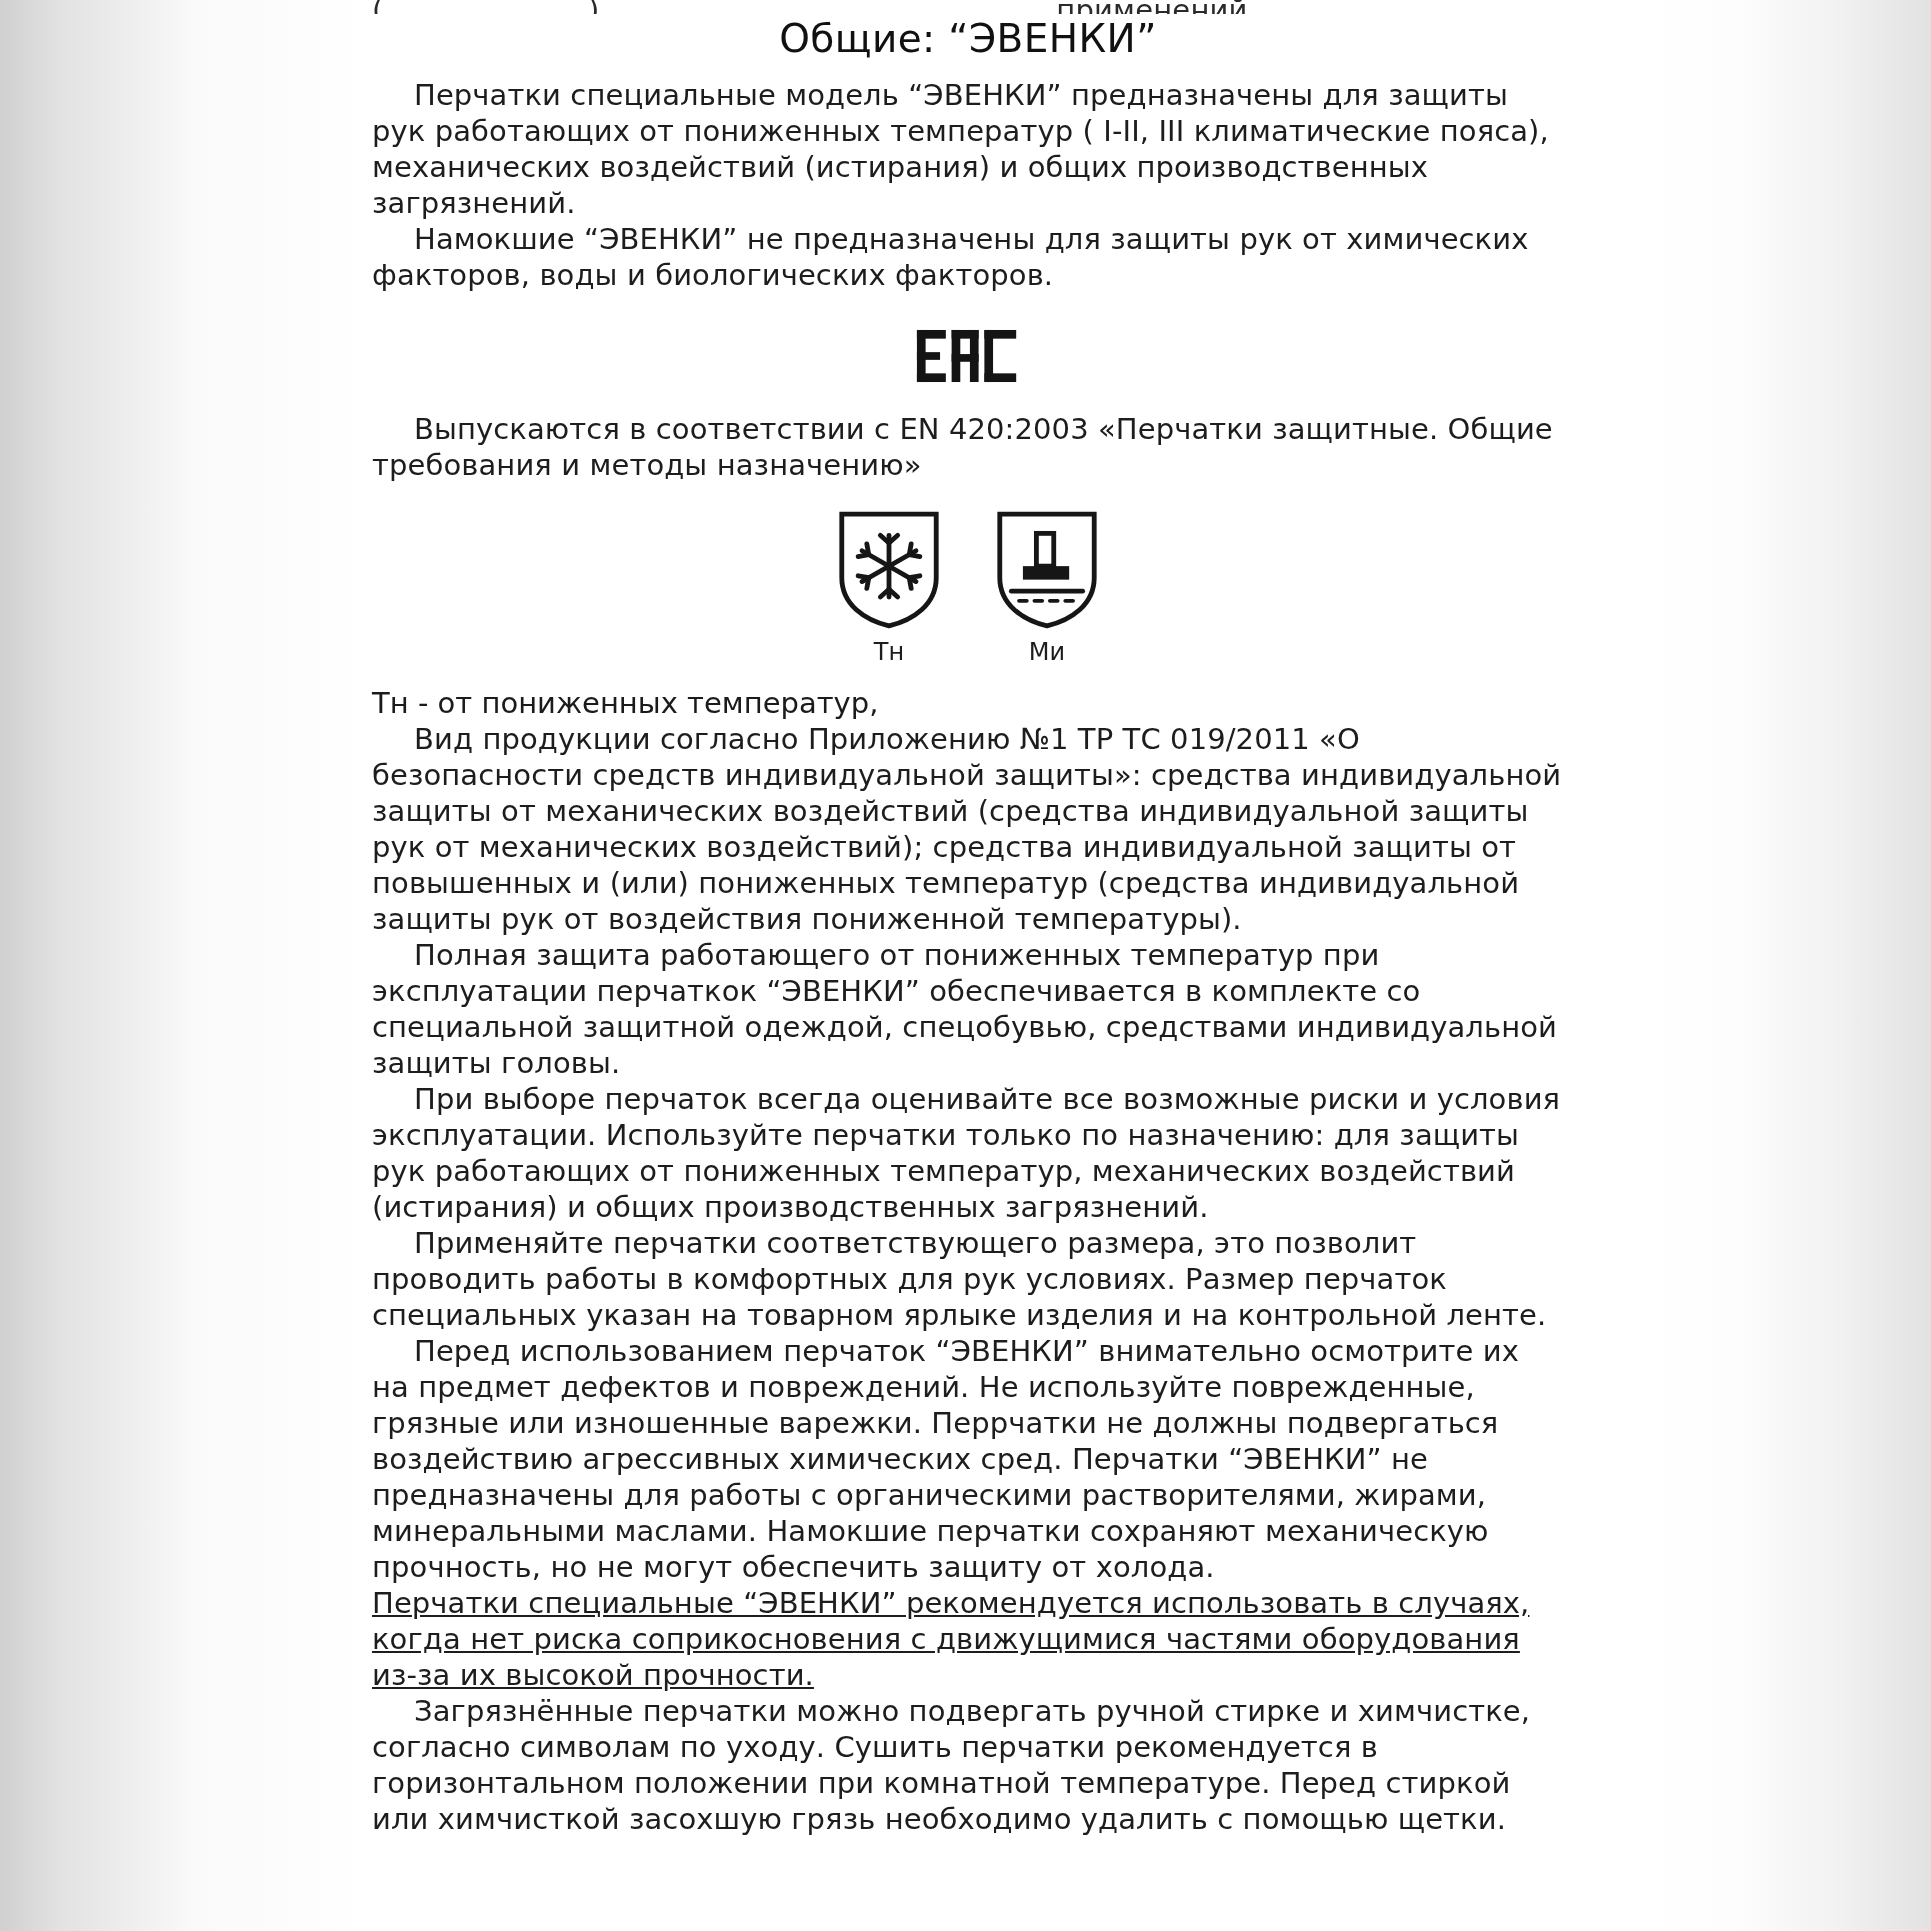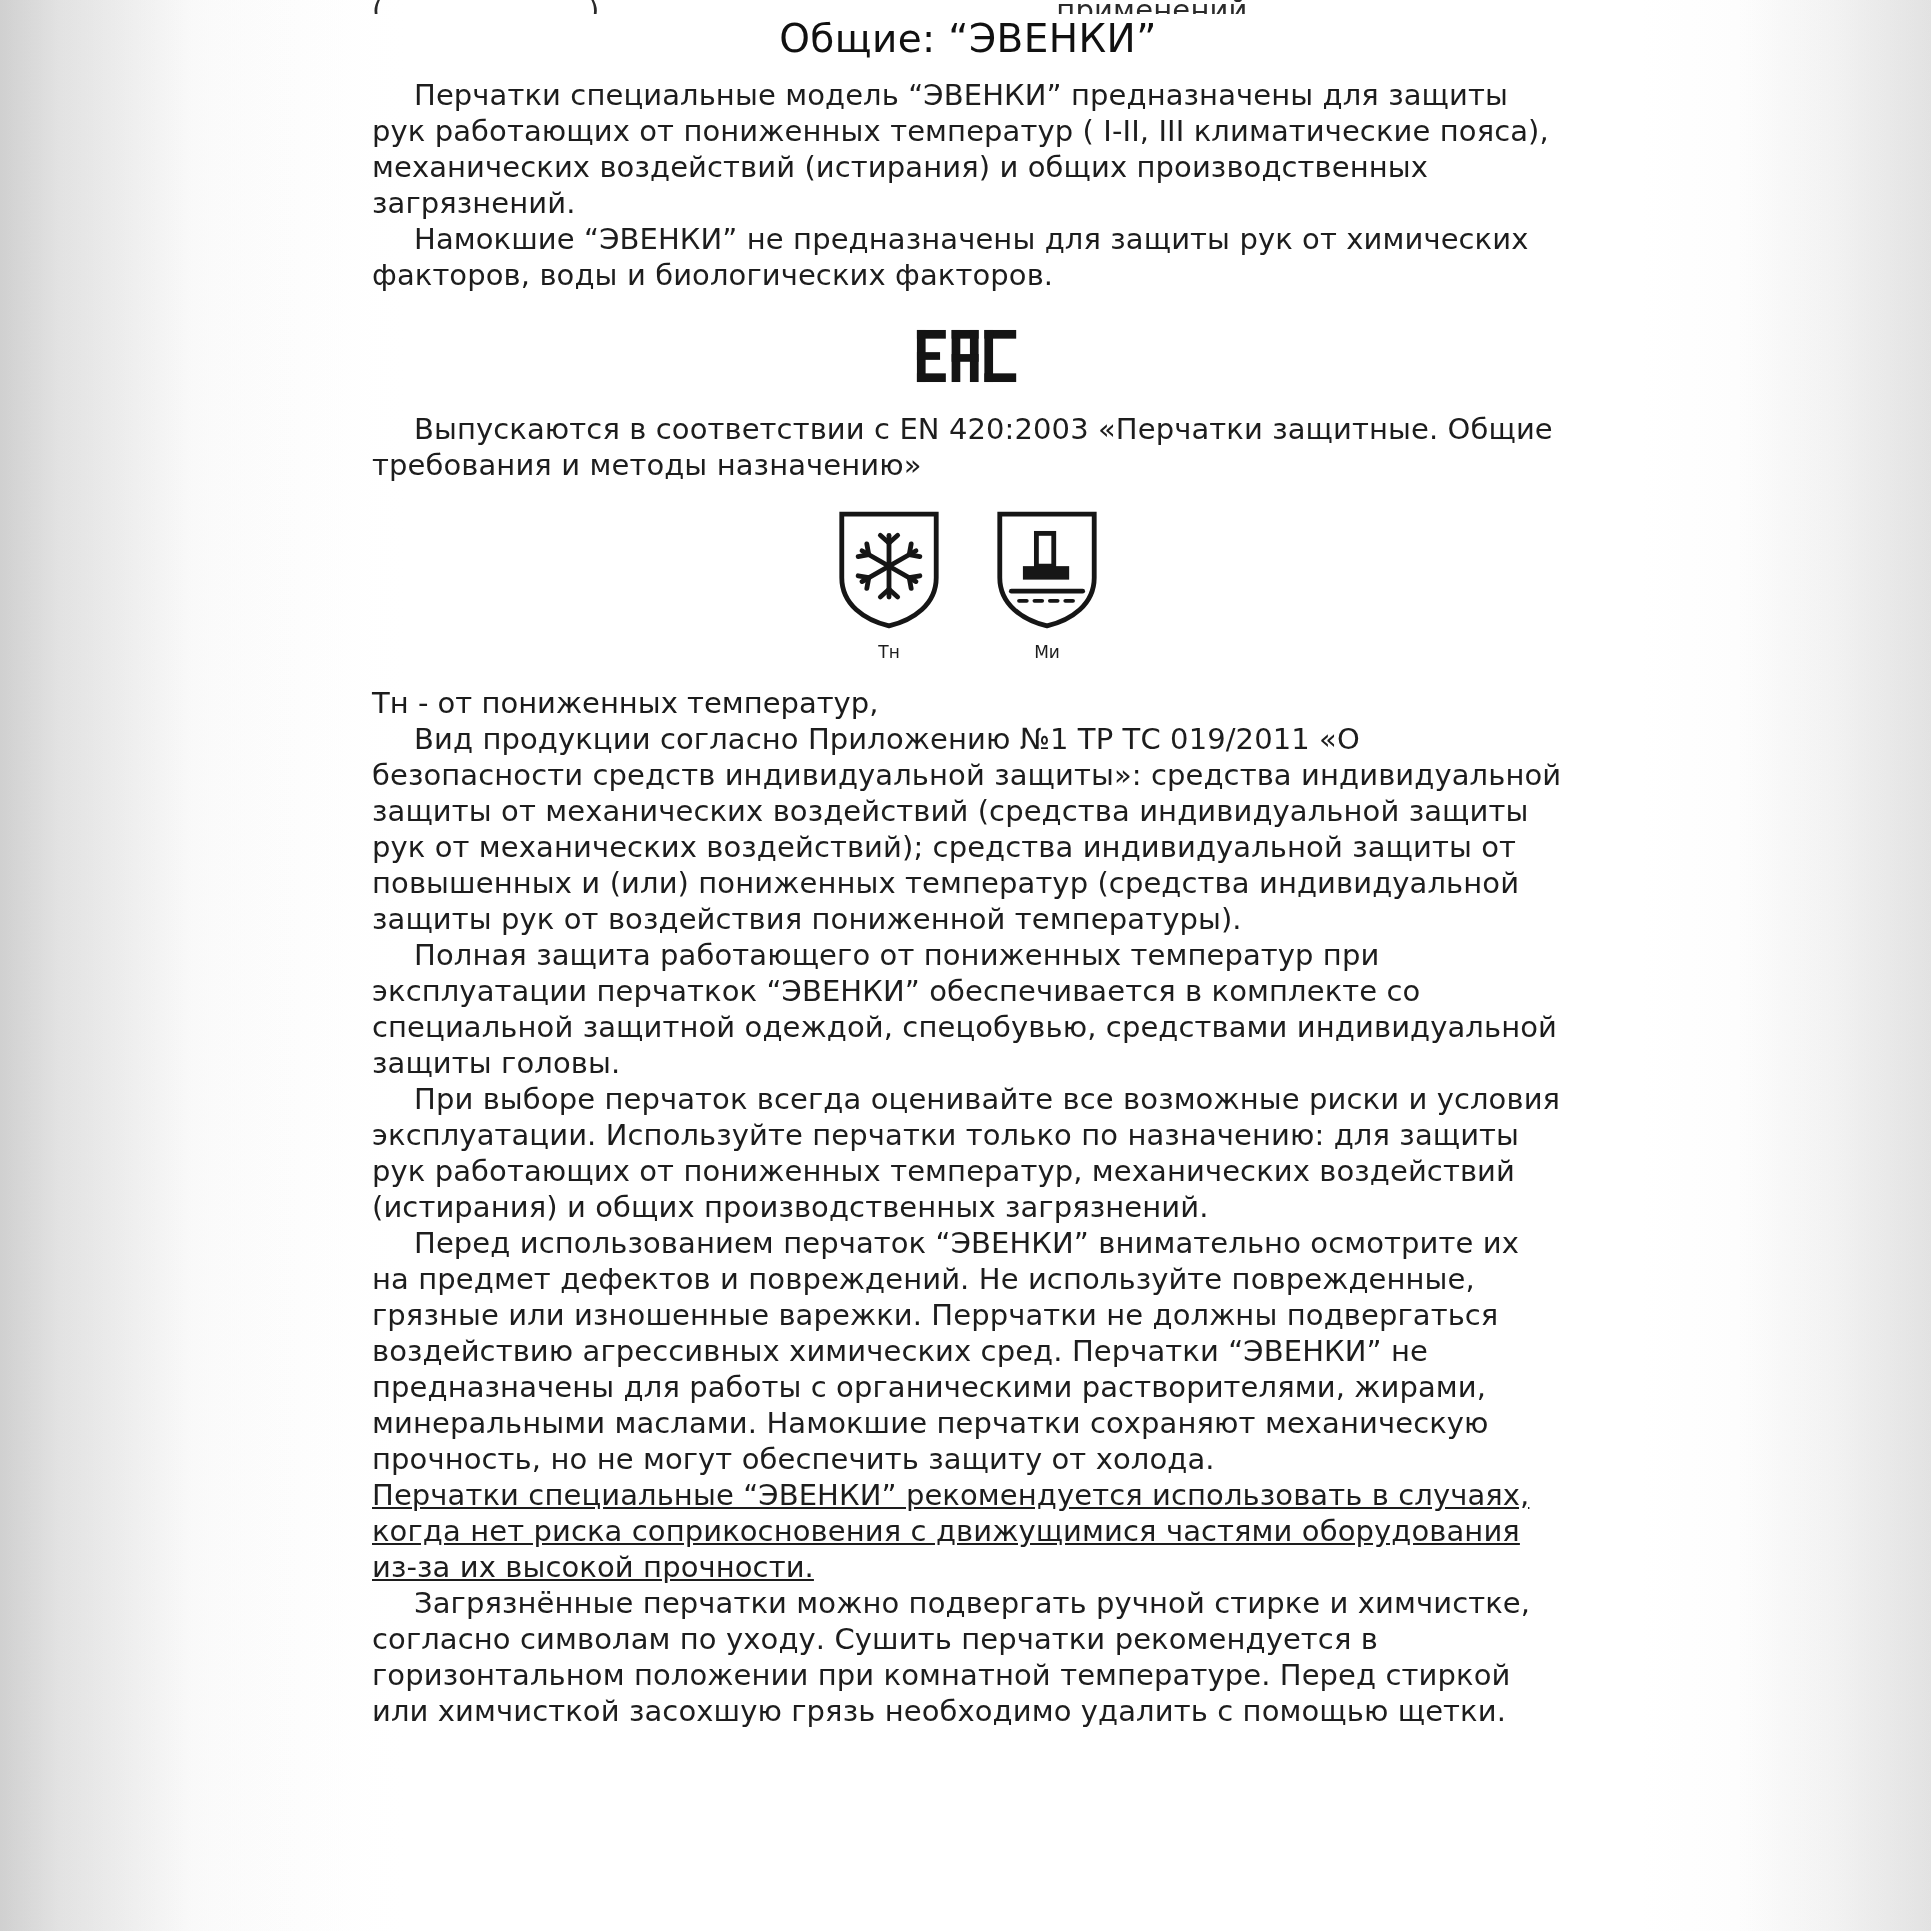--- a/index.html
+++ b/index.html
@@ -108,21 +108,21 @@
   .picto {
     width: 114px;
     text-align: center;
   }
   .picto .shield {
     width: 106px;
     height: 124px;
     margin: 0 auto;
   }
   .picto .caption {
-    font-size: 17px;
+    font-size: 24px;
     line-height: 29px;
     margin-top: 5.8px;
     color: #1d1d1d;
   }
 
   .legend {
     margin-top: 18px;
   }
   .legend p {
     font-size: 29px;
@@ -227,20 +227,21 @@
     </div>
 
     <div class="legend">
       <p>Тн - от пониженных температур,</p>
     </div>
 
     <div class="body-block">
       <p class="para">Вид продукции согласно Приложению №1 ТР ТС 019/2011 «О безопасности средств индивидуальной защиты»: средства индивидуальной защиты от механических воздействий (средства индивидуальной защиты рук от механических воздействий); средства индивидуальной защиты от повышенных и (или) пониженных температур (средства индивидуальной защиты рук от воздействия пониженной температуры).</p>
       <p class="para">Полная защита работающего от пониженных температур при эксплуатации перчаткок “ЭВЕНКИ”  обеспечивается в комплекте со специальной защитной одеждой, спецобувью, средствами индивидуальной защиты головы.</p>
       <p class="para">При выборе перчаток всегда оценивайте все возможные риски и условия эксплуатации. Используйте перчатки только по назначению: для защиты рук работающих от пониженных температур, механических воздействий (истирания) и общих производственных загрязнений.</p>
+      <p class="para">Применяйте перчатки соответствующего размера, это позволит проводить работы в комфортных для рук условиях. Размер перчаток специальных указан на товарном ярлыке изделия и на контрольной ленте.</p>
       <p class="para">Перед использованием перчаток “ЭВЕНКИ” внимательно осмотрите их на предмет дефектов и повреждений. Не используйте поврежденные, грязные или изношенные варежки. Перрчатки не должны подвергаться воздействию агрессивных химических сред. Перчатки “ЭВЕНКИ” не предназначены для работы с органическими растворителями, жирами, минеральными маслами. Намокшие перчатки сохраняют механическую прочность, но не могут обеспечить защиту от холода.</p>
       <p class="para noindent">Перчатки специальные “ЭВЕНКИ” рекомендуется использовать в случаях, когда нет риска соприкосновения с движущимися частями оборудования из-за их высокой прочности.</p>
       <p class="para">Загрязнённые перчатки можно подвергать ручной стирке и химчистке, согласно символам по уходу.  Сушить перчатки рекомендуется в горизонтальном положении при комнатной температуре. Перед стиркой или химчисткой засохшую грязь необходимо удалить с помощью щетки.</p>
       <div class="spacer-md"></div>
 
     </div>
 
   </div>
 </div>
 

